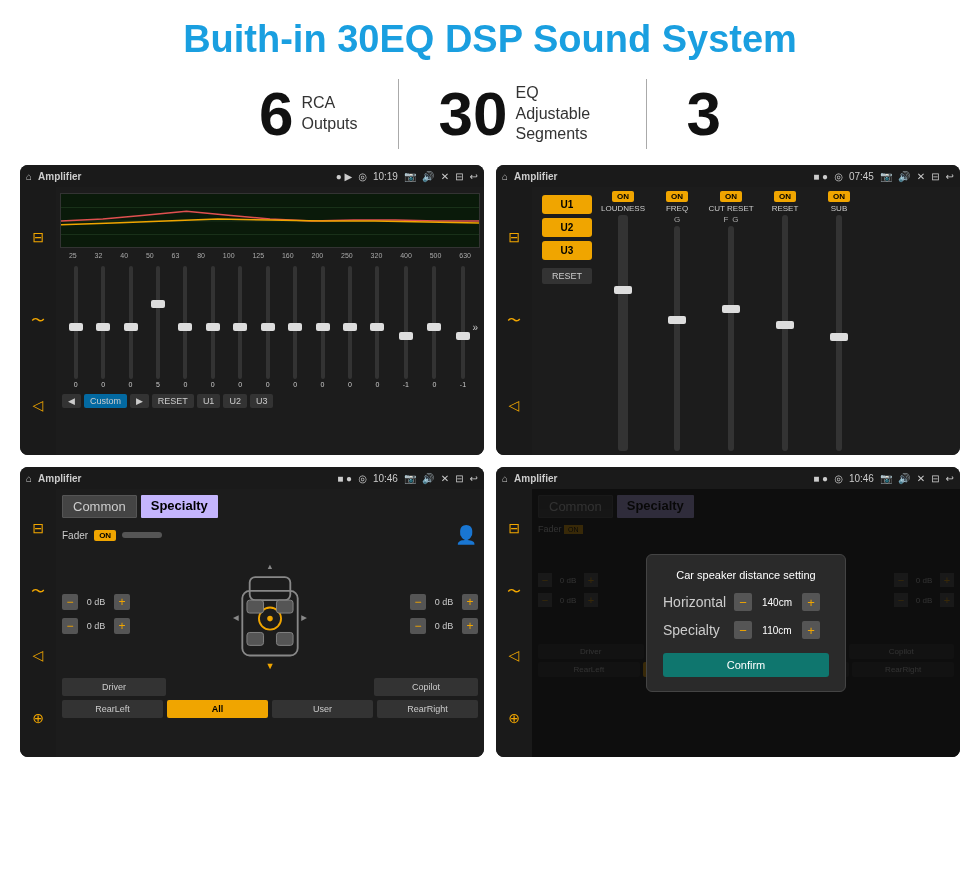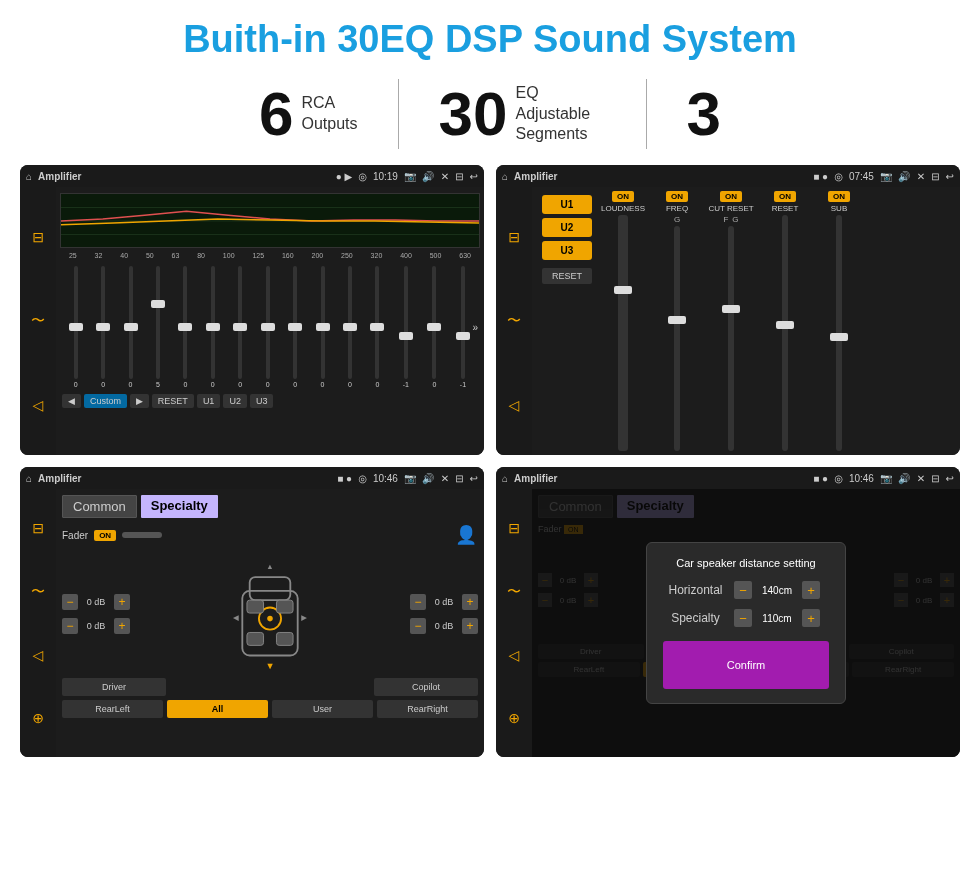--- a/index.html
+++ b/index.html
@@ -462,24 +462,23 @@
     }
 
     .dialog-row {
       display: flex;
       align-items: center;
       gap: 6px;
       margin-bottom: 10px;
     }
 
     .dialog-label {
-      font-size: 12px;
+      font-size: 14px;
       color: #ccc;
       width: 65px;
-      text-align: center;
     }
 
     .dialog-minus {
       background: #555;
       color: #f0a500;
       border: none;
       width: 18px;
       height: 18px;
       font-size: 13px;
       display: flex;
@@ -505,24 +504,24 @@
       font-size: 13px;
       display: flex;
       align-items: center;
       justify-content: center;
       border-radius: 2px;
       cursor: pointer;
     }
 
     .dialog-confirm-btn {
       width: 100%;
-      background: #a21caf;
+      background: #0f766e;
       color: #fff;
       border: none;
-      padding: 18px;
+      padding: 6px;
       font-size: 11px;
       border-radius: 3px;
       cursor: pointer;
       margin-top: 4px;
     }
 
     
     .eq-arrows {
       position: absolute;
       right: 2px;

